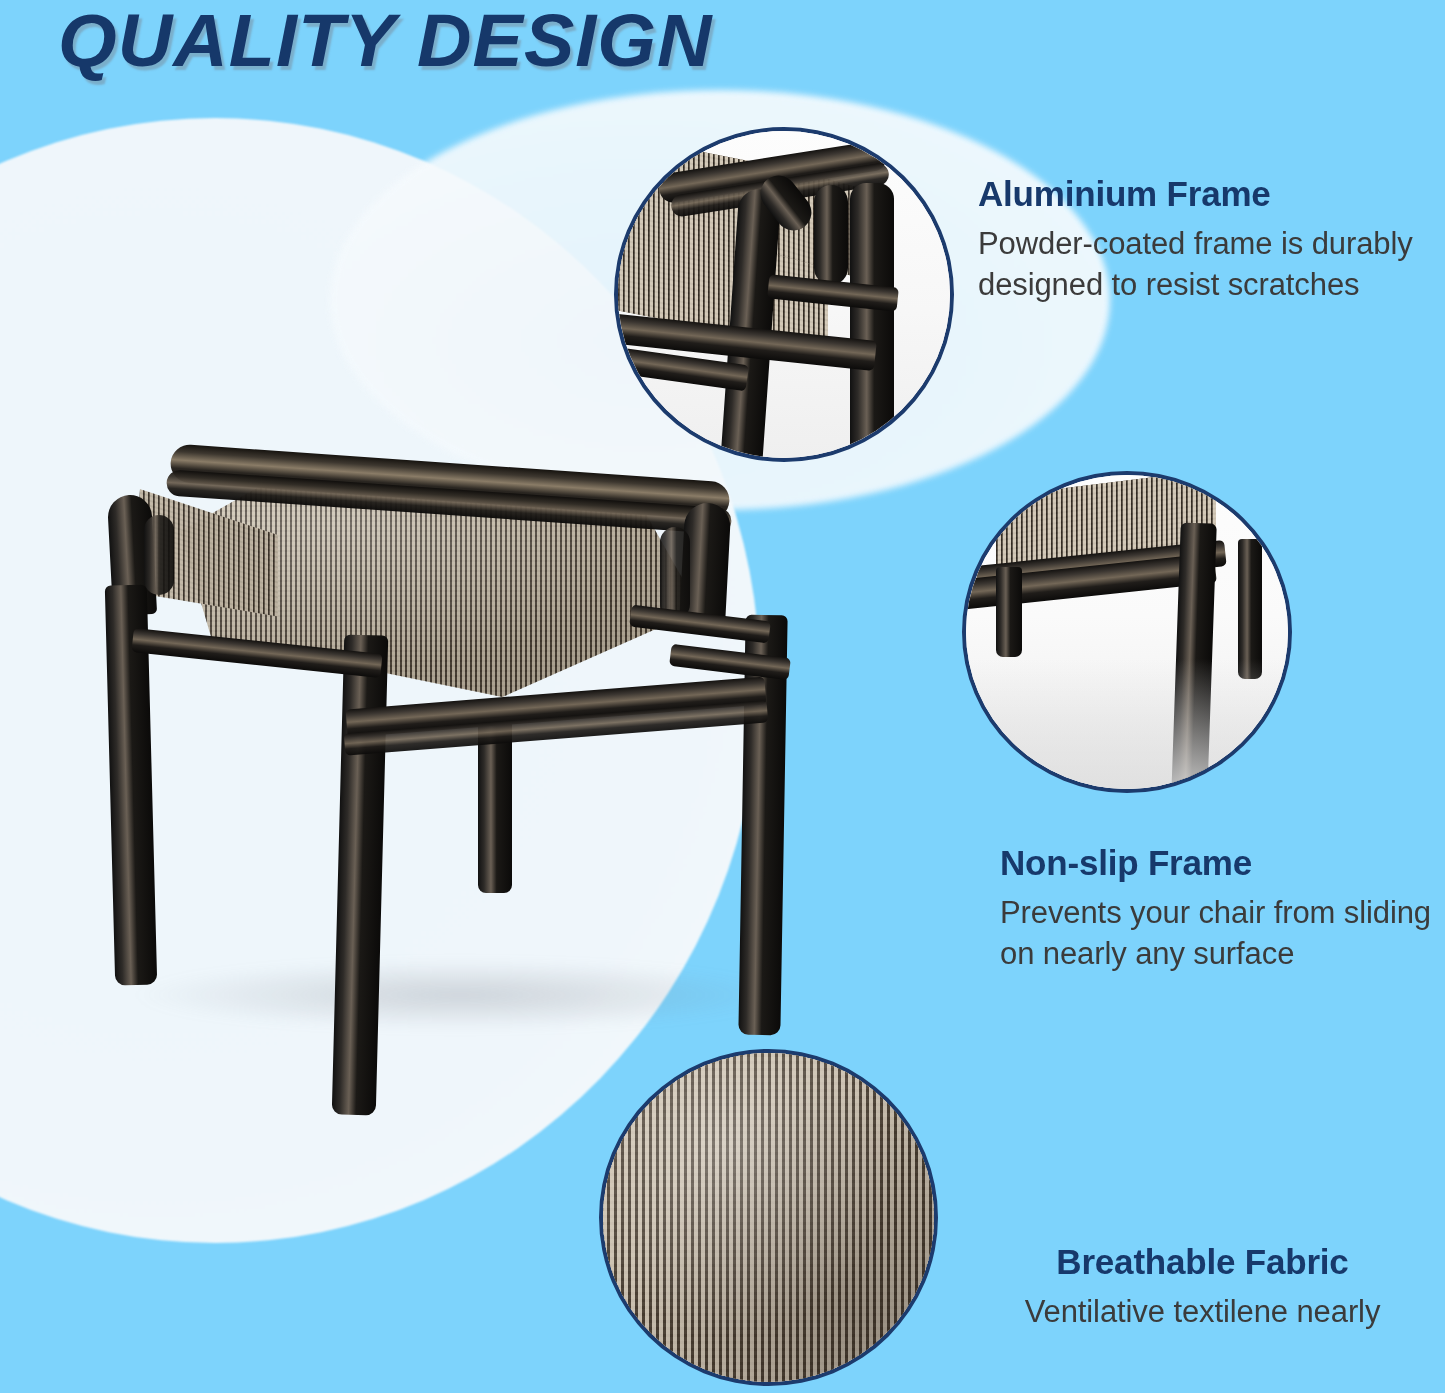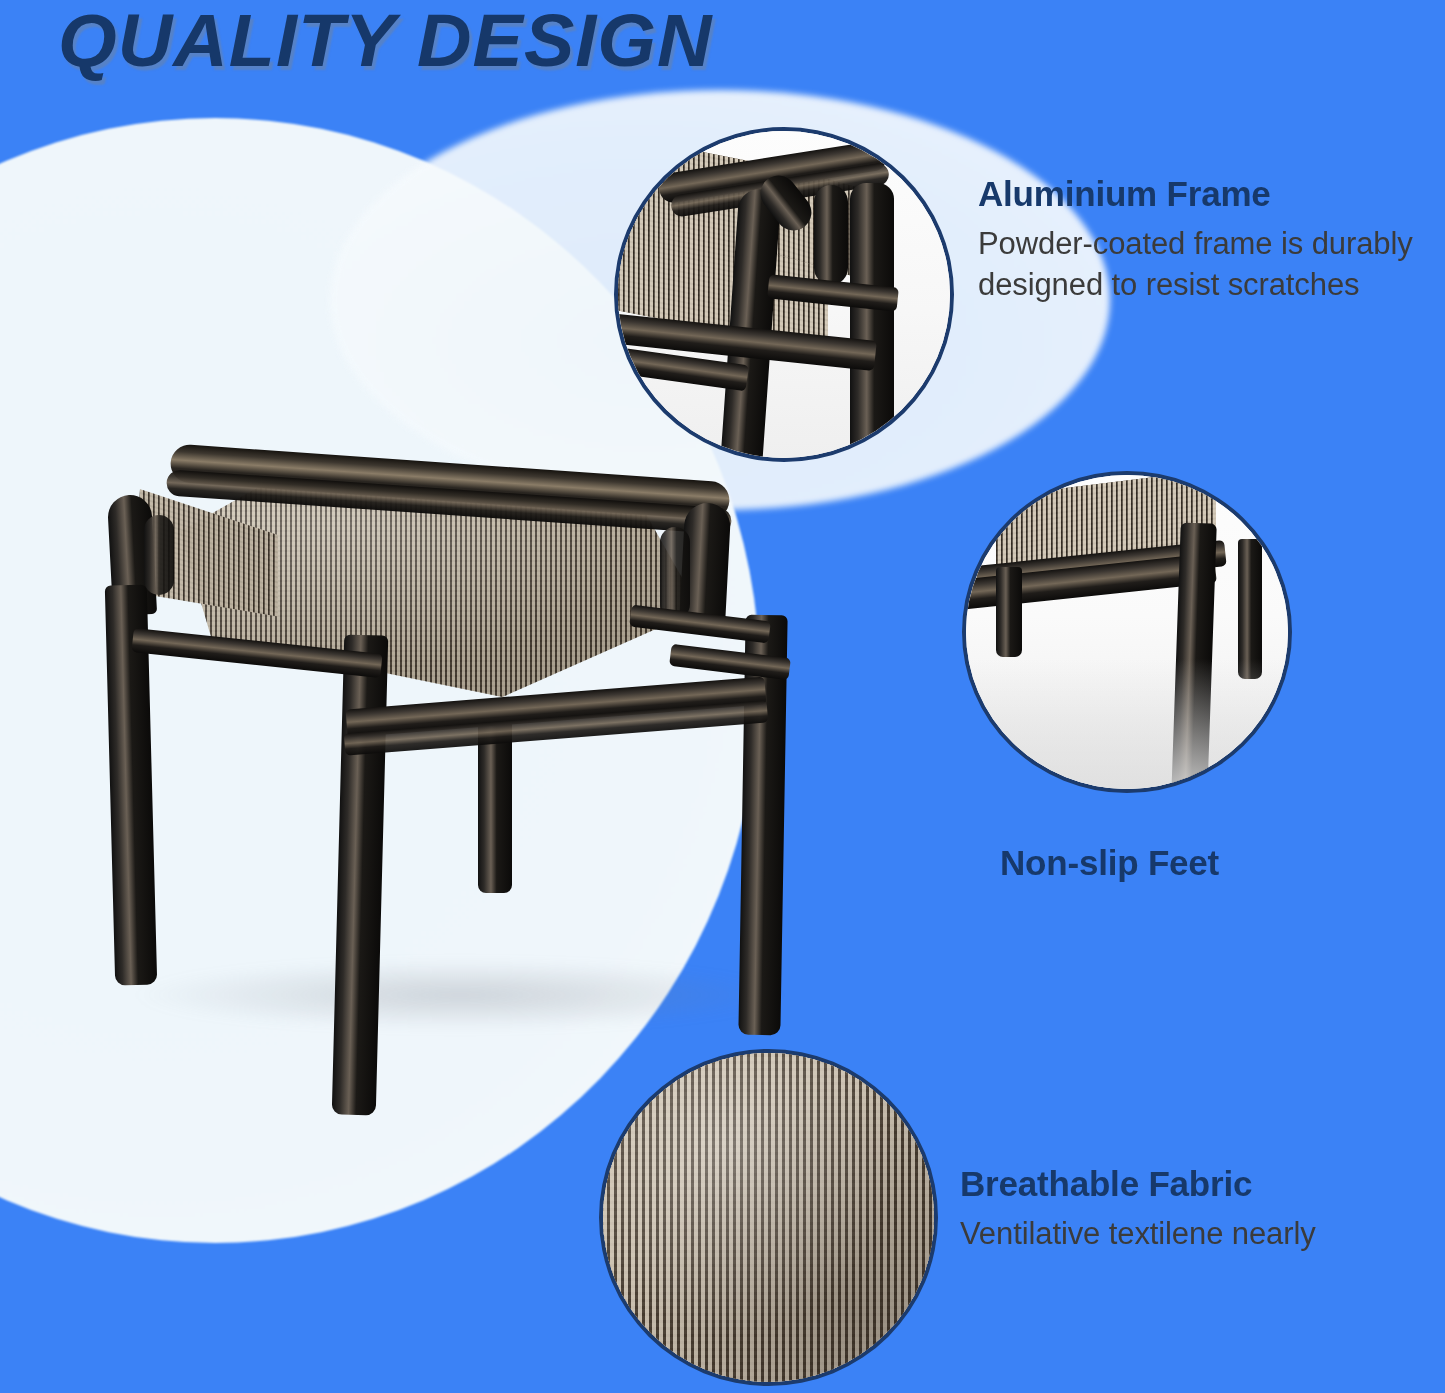--- a/index.html
+++ b/index.html
@@ -2,21 +2,21 @@
 <html><head>
 <meta charset="utf-8">
 <style>
   html,body{margin:0;padding:0;}
   body{
     width:1445px;height:1393px;
     background:#ffffff;
     font-family:"Liberation Sans", sans-serif;
     overflow:hidden;
   }
-  .canvas{position:relative;width:1445px;height:1393px;background:#3b82f6;overflow:hidden;}
+  .canvas{position:relative;width:1445px;height:1393px;background:#7dd3fc;overflow:hidden;}
 
   
   .bg-blob{
     position:absolute;
     left:-330px;top:118px;
     width:1090px;height:1125px;
     border-radius:50%;
     background:radial-gradient(ellipse at 45% 45%, #eef6fb 0%, #eff6fb 62%, #f3f9fc 84%, #fbfdfe 97%, #ffffff 100%);
     filter:blur(1.2px);
   }
@@ -58,21 +58,21 @@
   .feat p{
     margin:0;
     font-size:31px;
     line-height:1.34;
     color:#3b3b3b;
     font-weight:400;
     letter-spacing:-.1px;
   }
   #feat-1{left:978px;top:176px;width:470px;}
   #feat-2{left:1000px;top:845px;width:445px;}
-  #feat-3{left:960px;top:1166px;width:485px;}
+  #feat-3{left:960px;top:1244px;width:485px;text-align:center;}
 
   
   .circle{
     position:absolute;
     border-radius:50%;
     border:4px solid #1c3b6d;
     overflow:hidden;
     background:#fdfdfd;
     box-sizing:border-box;
   }
@@ -176,21 +176,22 @@
 
       <div class="tube" style="left:210px;top:48px;width:36px;height:275px;border-radius:6px 6px 8px 8px;transform:rotate(2deg);"></div>
 
       <div class="tube" style="left:272px;top:64px;width:24px;height:140px;border-radius:4px 4px 7px 7px;"></div>
 
       <div style="position:absolute;left:0;bottom:0;width:100%;height:130px;background:linear-gradient(180deg,rgba(235,235,235,0),rgba(222,222,222,.85));"></div>
     </div>
   </div>
 
   <div class="feat" id="feat-2">
-    <h3>Non-slip Feet</h3>
+    <h3>Non-slip Frame</h3>
+    <p>Prevents your chair from sliding on nearly any surface</p>
   </div>
 
   <div class="circle" id="circle-fabric">
     <div class="weave"></div>
   </div>
 
   <div class="feat" id="feat-3">
     <h3>Breathable Fabric</h3>
     <p>Ventilative textilene nearly</p>
   </div>

